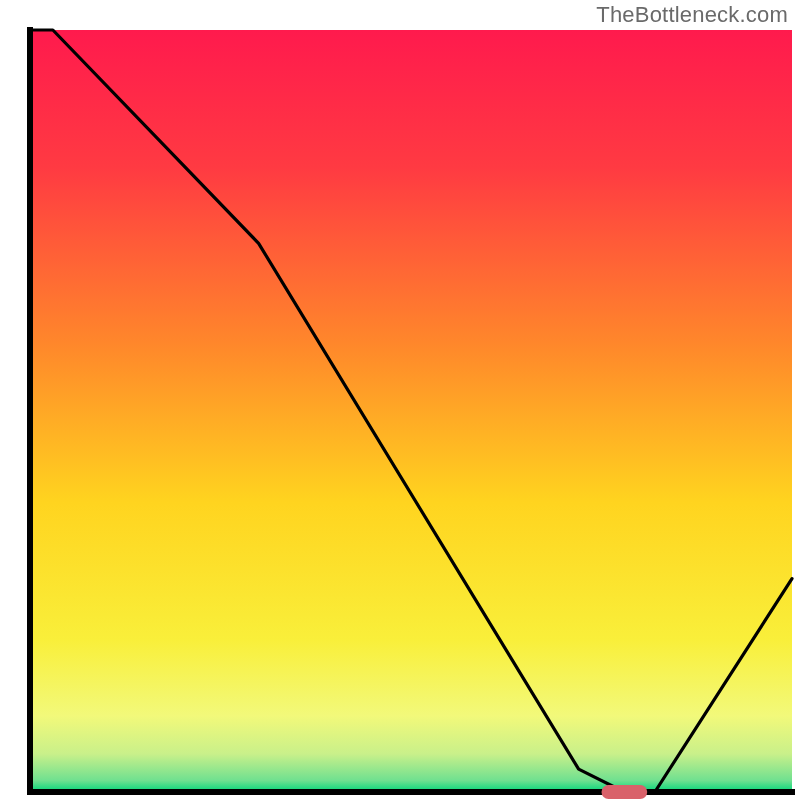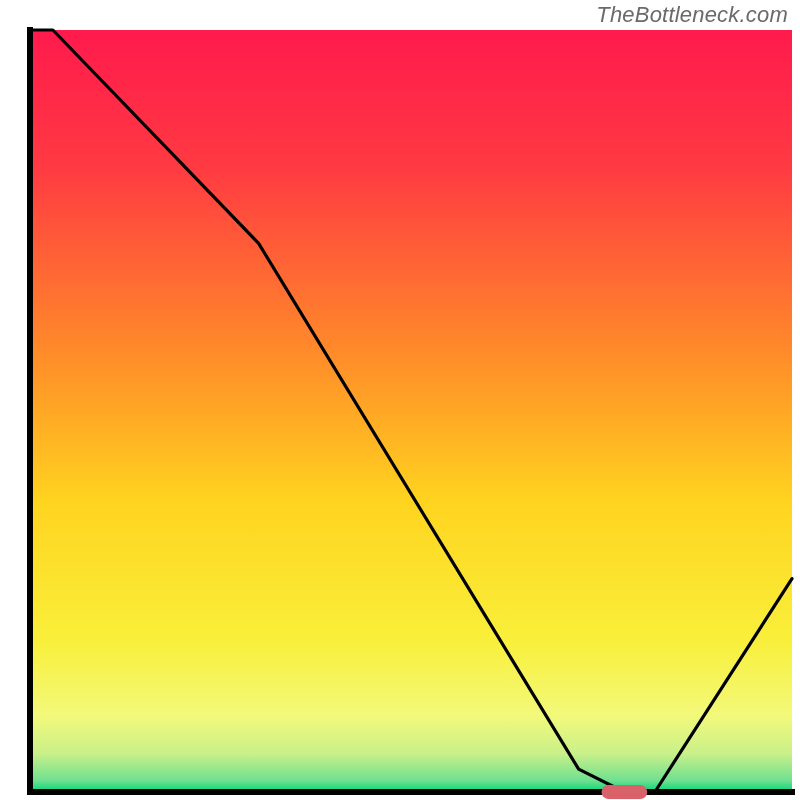--- a/index.html
+++ b/index.html
@@ -16,21 +16,20 @@
     height: 800px;
   }
   .watermark {
     position: absolute;
     top: 2px;
     right: 12px;
     font-size: 22px;
     font-weight: 500;
     color: #6a6a6a;
     letter-spacing: 0.2px;
-    font-style: italic;
   }
   svg {
     position: absolute;
     top: 0;
     left: 0;
   }
 </style>
 </head>
 <body>
 

